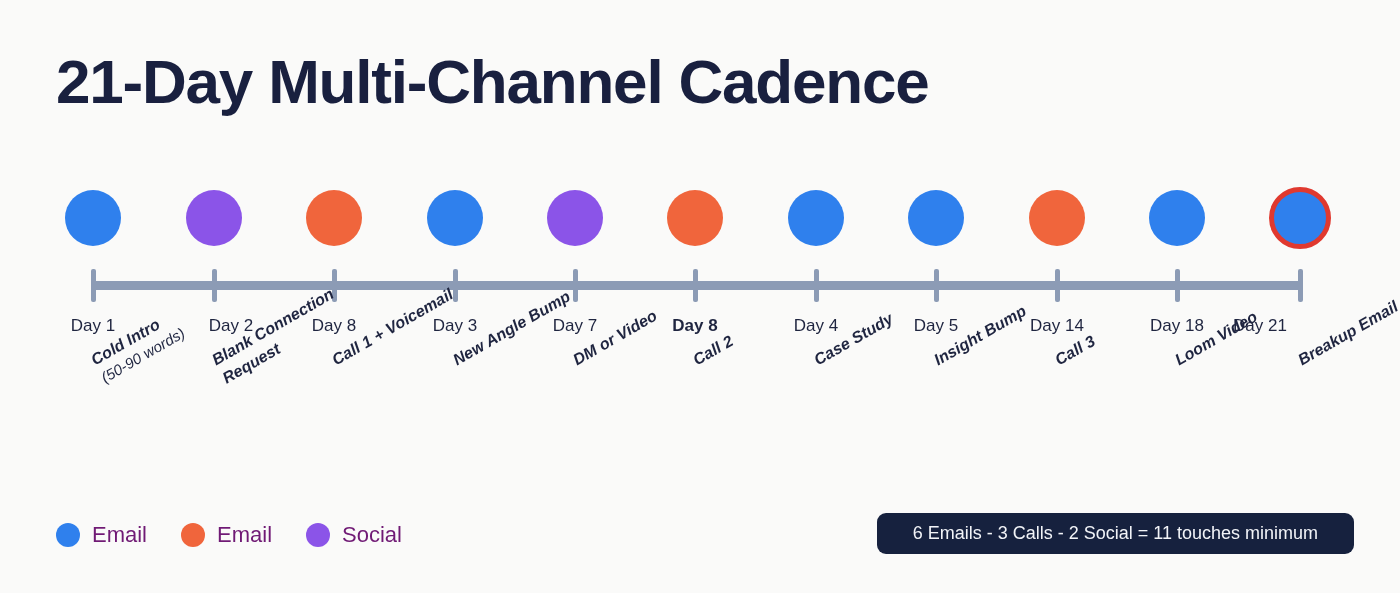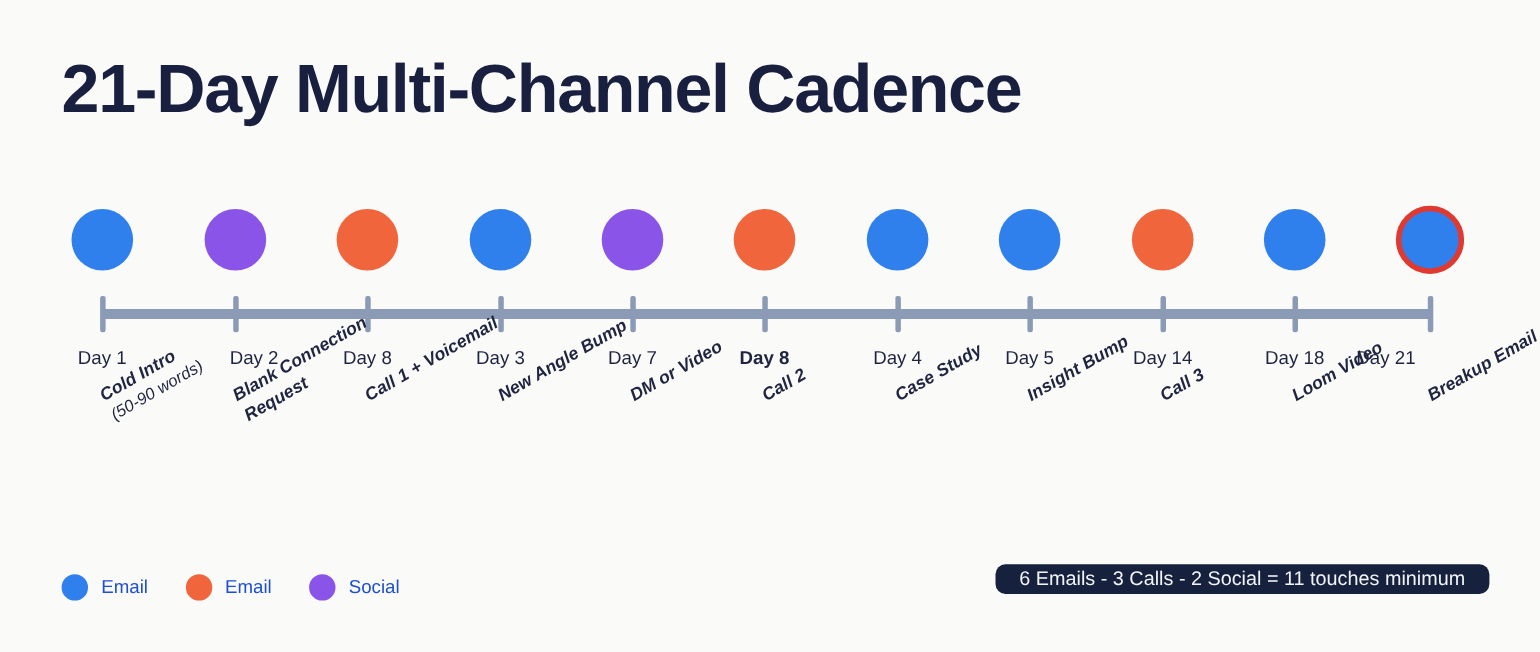--- a/index.html
+++ b/index.html
@@ -124,32 +124,32 @@
     align-items: center;
     gap: 12px;
   }
   .legend-swatch {
     width: 24px;
     height: 24px;
     border-radius: 50%;
     flex: none;
   }
   .legend-text {
-    font-size: 17px;
-    color: #1d4ed8;
+    font-size: 22px;
+    color: #701a75;
     white-space: nowrap;
   }
 
   
   .summary-badge {
     position: absolute;
     right: 46px;
     top: 513px;
-    height: 27px;
-    padding: 0 22px;
+    height: 41px;
+    padding: 0 36px;
     display: flex;
     align-items: center;
     background: #16213e;
     border-radius: 9px;
     color: #f2f4f8;
     font-size: 18px;
     white-space: nowrap;
   }
 </style>
 </head>

